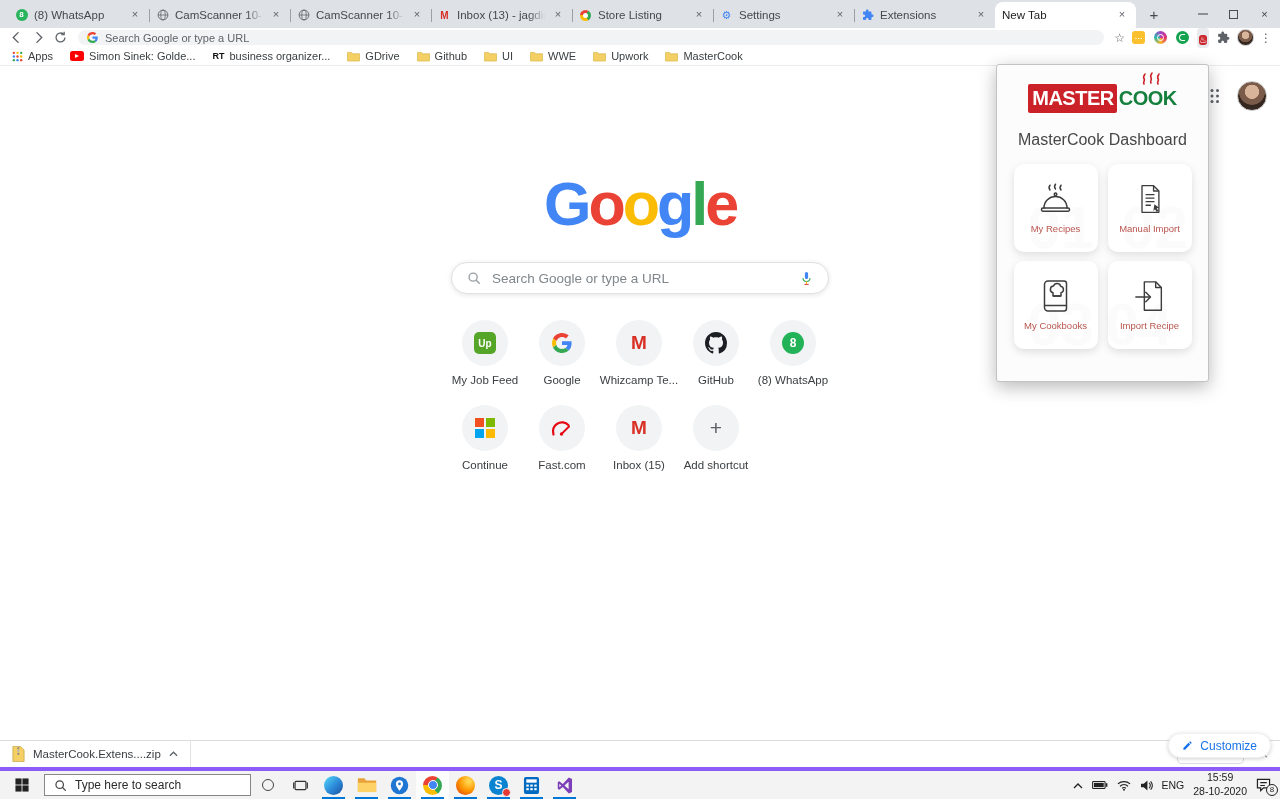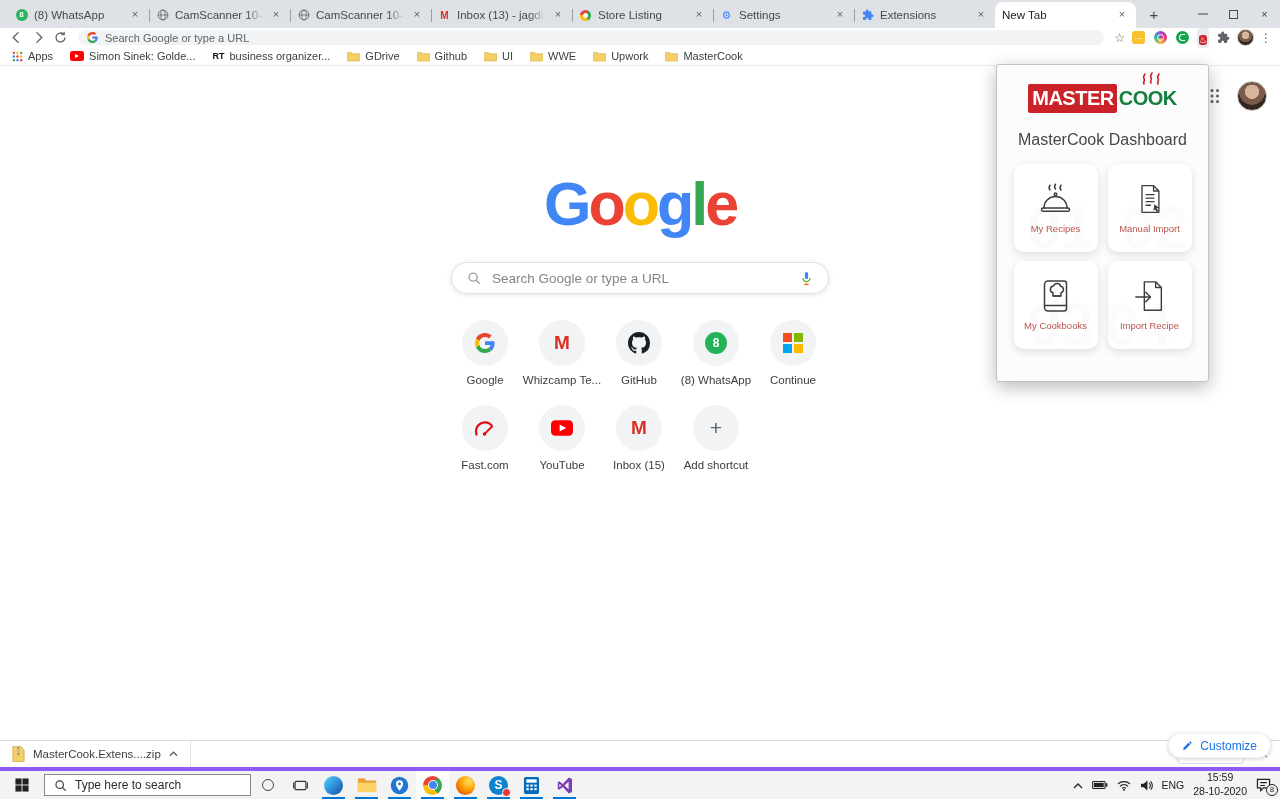--- a/index.html
+++ b/index.html
@@ -336,20 +336,26 @@
             <path d="M5.5 13a6.5 6.5 0 0 0 13 0" fill="none" stroke="#34a853" stroke-width="2"></path>
             <path d="M12 19.5V24" stroke="#fbbc05" stroke-width="2"></path>
             <path d="M8 25h8" stroke="#ea4335" stroke-width="2"></path>
           </svg>
       </span>
     </div>
 
     <div class="shortcuts">
       <div class="shortcut">
         <span class="sc-circle">
+            <span class="ic-up">Up</span>
+          </span>
+        <span class="sc-label">My Job Feed</span>
+      </div>
+      <div class="shortcut">
+        <span class="sc-circle">
             <span>
           <svg width="20" height="20" viewBox="0 0 48 48">
                 <path fill="#EA4335" d="M24 9.5c3.54 0 6.71 1.22 9.21 3.6l6.85-6.85C35.9 2.38 30.47 0 24 0 14.62 0 6.51 5.38 2.56 13.22l7.98 6.19C12.43 13.72 17.74 9.5 24 9.5z"></path>
                 <path fill="#4285F4" d="M46.98 24.55c0-1.57-.15-3.09-.38-4.55H24v9.02h12.94c-.58 2.96-2.26 5.48-4.78 7.18l7.73 6c4.51-4.18 7.09-10.36 7.09-17.65z"></path>
                 <path fill="#FBBC05" d="M10.53 28.59c-.48-1.45-.76-2.99-.76-4.59s.27-3.14.76-4.59l-7.98-6.19C.92 16.46 0 20.12 0 24c0 3.88.92 7.54 2.56 10.78l7.97-6.19z"></path>
                 <path fill="#34A853" d="M24 48c6.48 0 11.93-2.13 15.89-5.81l-7.73-6c-2.15 1.45-4.92 2.3-8.16 2.3-6.26 0-11.57-4.22-13.47-9.91l-7.98 6.19C6.51 42.62 14.62 48 24 48z"></path>
               </svg>
         </span>
           </span>
         <span class="sc-label">Google</span>
@@ -391,31 +397,20 @@
         <span class="sc-circle">
             <span>
           <svg width="24" height="20" viewBox="0 0 24 20">
                 <path d="M3.5 16.5a9 9 0 0 1 15-9.3" fill="none" stroke="#e50914" stroke-width="2.2" stroke-linecap="round"></path>
                 <path d="M11.5 16 19 8.5" stroke="#e50914" stroke-width="1.8" stroke-linecap="round"></path>
                 <circle cx="11.5" cy="16" r="1.7" fill="#e50914"></circle>
               </svg>
         </span>
           </span>
         <span class="sc-label">Fast.com</span>
-      </div>
-      <div class="shortcut">
-        <span class="sc-circle">
-            <span>
-          <svg width="22" height="16" viewBox="0 0 24 17">
-                <rect width="24" height="17" rx="4.5" fill="#ff0000"></rect>
-                <path d="M9.5 4.7v7.6l7-3.8z" fill="#fff"></path>
-              </svg>
-        </span>
-          </span>
-        <span class="sc-label">YouTube</span>
       </div>
       <div class="shortcut">
         <span class="sc-circle">
             <span class="ic-gmail-lg">M</span>
           </span>
         <span class="sc-label">Inbox (15)</span>
       </div>
       <div class="shortcut">
         <span class="sc-circle">
             <span class="ic-plus">+</span>

